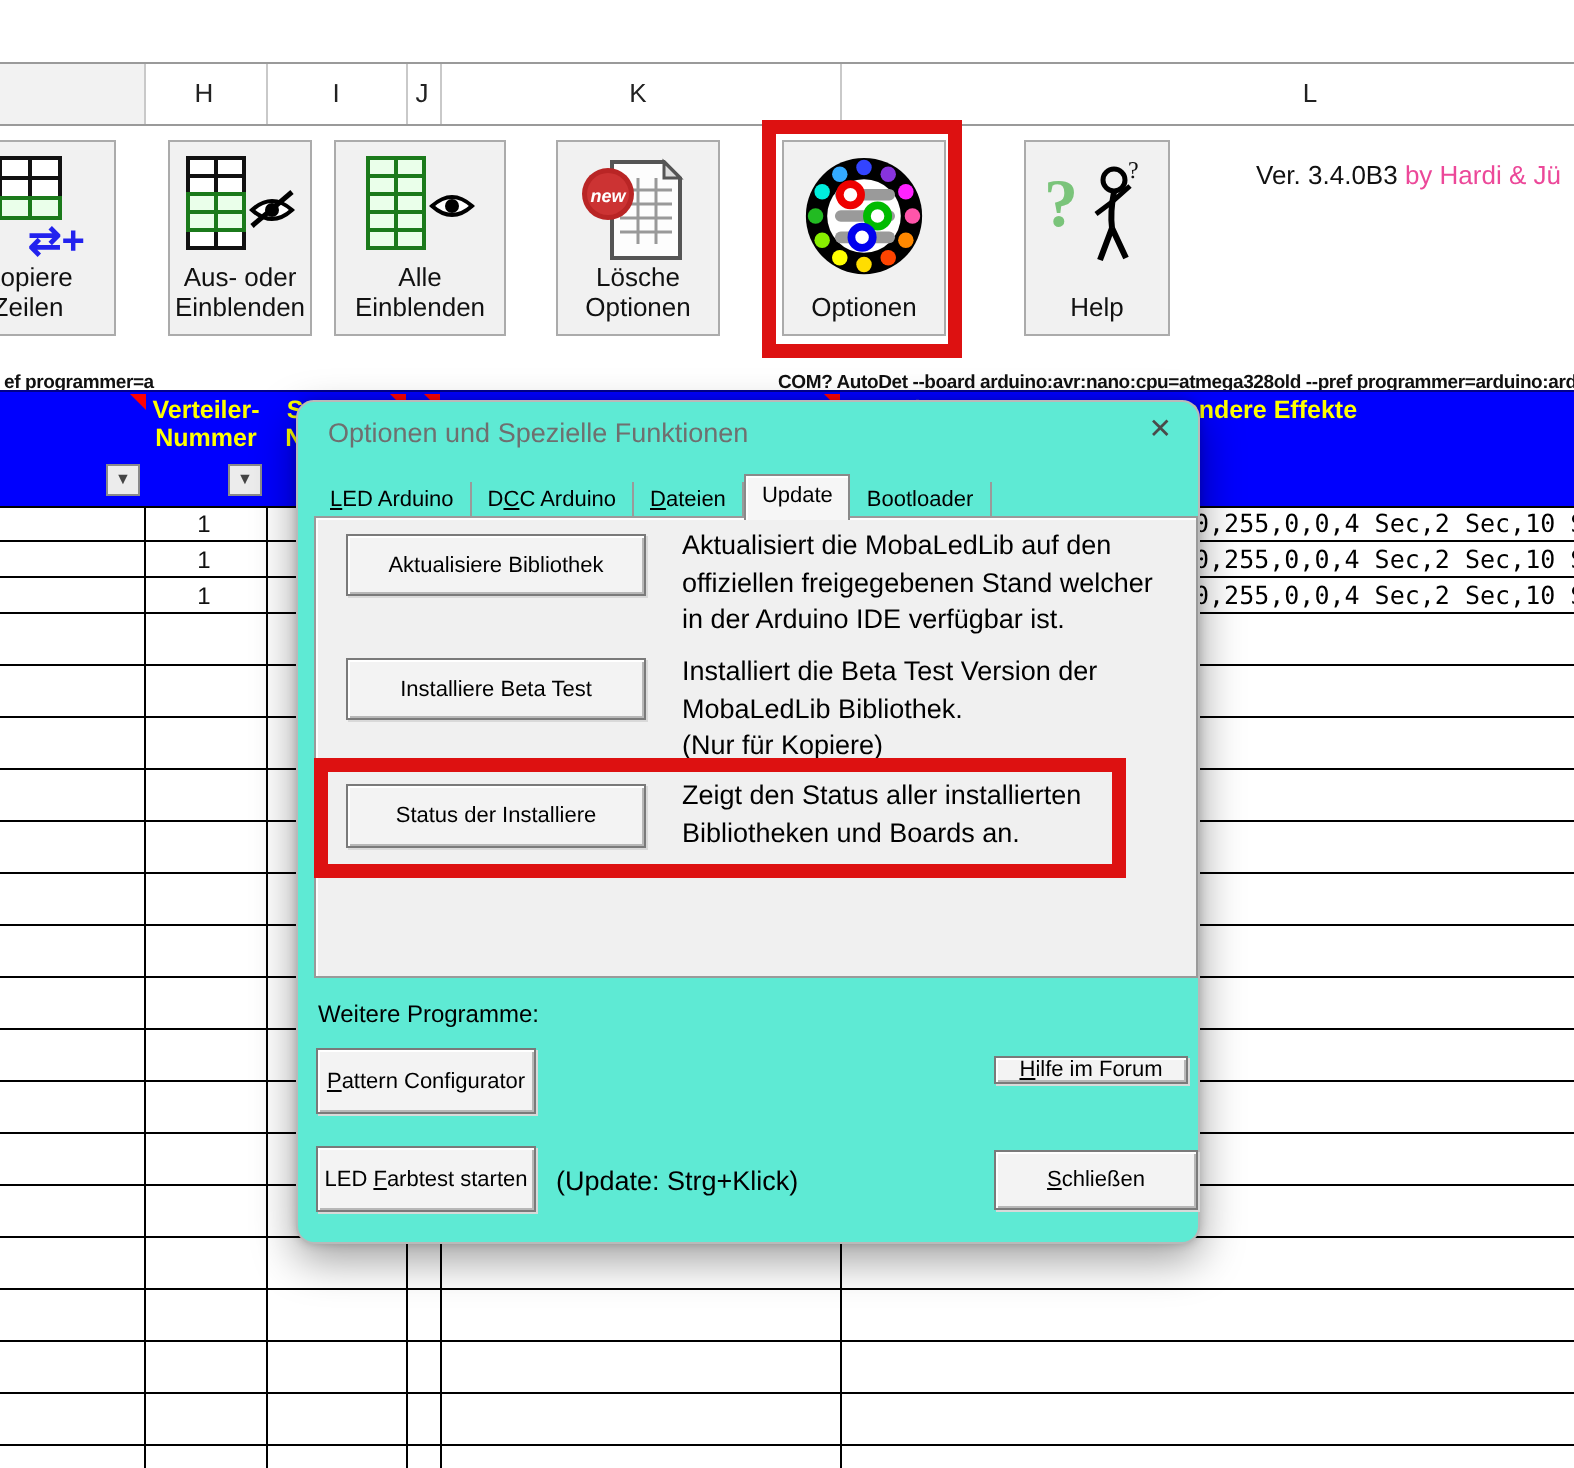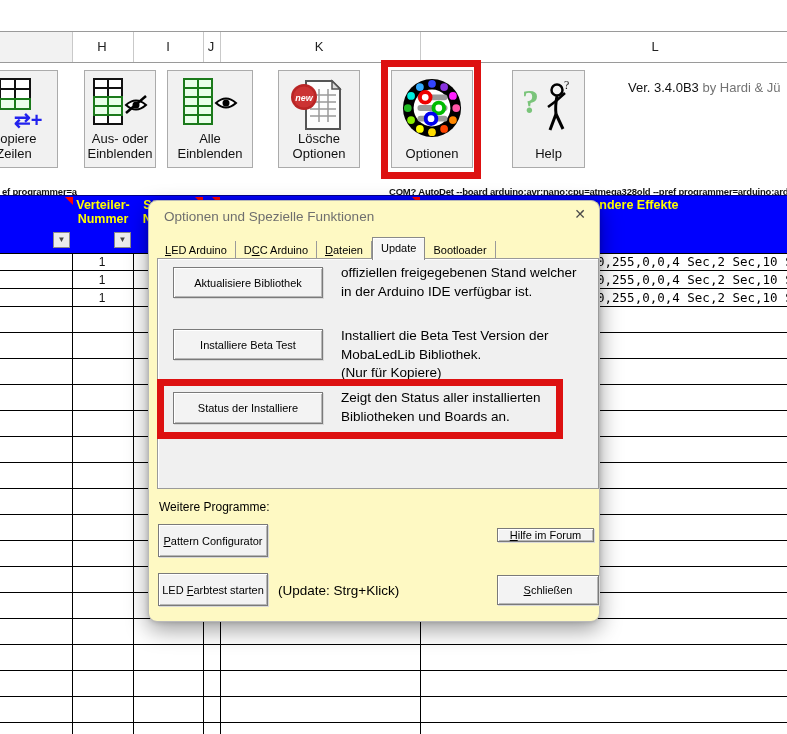--- a/index.html
+++ b/index.html
@@ -19,21 +19,21 @@
 
   
   .tbtn{position:absolute;top:70px;height:98px;background:#f1f1f1;
     border:1px solid #ababab;box-sizing:border-box;text-align:center;z-index:2;}
   .tbtn .lbl{position:absolute;left:0;right:0;bottom:6px;font-size:13px;color:#111;line-height:15px;}
   .tbtn svg{position:absolute;left:50%;top:6px;transform:translateX(-50%);}
 
   .redbox{position:absolute;border:7px solid #dd1111;box-sizing:border-box;background:transparent;}
 
   .ver-line{position:absolute;top:80px;left:628px;font-size:13px;color:#111;white-space:nowrap;z-index:2;}
-  .ver-line .blue{color:#737373;}
+  .ver-line .blue{color:#ec4899;}
 
   .statusline{position:absolute;top:186px;font-size:9.5px;font-weight:bold;color:#111;
     white-space:nowrap;z-index:2;letter-spacing:-0.2px;}
 
   
   .bluebar{left:0;top:195px;width:787px;height:57px;background:#0000fe;
     border-top:1px solid #00008b;border-bottom:1px solid #000;z-index:3;overflow:hidden;}
   .yhead{position:absolute;color:#ffff00;font-weight:bold;font-size:12.5px;line-height:14px;
     text-align:center;white-space:pre-line;}
   .tri{position:absolute;width:0;height:0;border-top:8px solid #ff0000;border-left:8px solid transparent;}
@@ -43,21 +43,21 @@
 
   
   .grid{left:0;top:252px;width:787px;height:482px;z-index:2;}
   .vline{position:absolute;top:0;width:1px;background:#000;}
   .hline{position:absolute;left:0;width:787px;height:1px;background:#000;}
   .cellnum{position:absolute;width:60px;text-align:center;font-size:12px;color:#111;}
   .effval{position:absolute;left:597px;font-family:"DejaVu Sans Mono",monospace;
     font-size:12.5px;color:#000;white-space:nowrap;}
 
   
-  .dialog{left:148px;top:200px;width:450px;height:420px;background:#fef9c3;
+  .dialog{left:148px;top:200px;width:450px;height:420px;background:#5eead4;
     border:1px solid #b9b9b9;border-radius:9px;z-index:10;
     box-shadow:0 8px 22px rgba(0,0,0,0.38),0 0 5px rgba(0,0,0,0.18);}
   .dlg-title{position:absolute;left:15px;top:8px;font-size:13.5px;color:#6f6f6f;}
   .dlg-close{position:absolute;right:13px;top:5px;font-size:14px;color:#4a4a4a;cursor:pointer;}
 
   .tabstrip{position:absolute;left:8px;top:39px;height:19px;display:flex;align-items:flex-end;}
   .tab{font-size:11px;color:#000;padding:3px 8px 2px 8px;border-right:1px solid #9a9a9a;
     height:13px;line-height:13px;cursor:pointer;}
   .tab.last{border-right:1px solid #9a9a9a;}
   .tab.active{background:#f6f6f6;border:1px solid #8a8a8a;border-bottom:none;
@@ -297,20 +297,21 @@
     <div class="tab"><span>D</span><span class="u">C</span><span>C Arduino</span></div>
     <div class="tab"><span></span><span class="u">D</span><span>ateien</span></div>
     <div class="tab active"><span>Update</span></div>
     <div class="tab last"><span>Bootloader</span></div>
   </div>
 
   <div class="tabpage"></div>
 
   <div class="vbabtn" style="left:24px;top:66px;width:150px;height:31px">Aktualisiere Bibliothek</div>
   <div class="desc" style="left:192px;top:63px">
+    <div>Aktualisiert die MobaLedLib auf den</div>
       <div>offiziellen freigegebenen Stand welcher</div>
       <div>in der Arduino IDE verfügbar ist.</div>
   </div>
 
   <div class="vbabtn" style="left:24px;top:128px;width:150px;height:31px">Installiere Beta Test</div>
   <div class="desc" style="left:192px;top:126px">
     <div>Installiert die Beta Test Version der</div>
       <div>MobaLedLib Bibliothek.</div>
       <div>(Nur für Kopiere)</div>
   </div>

